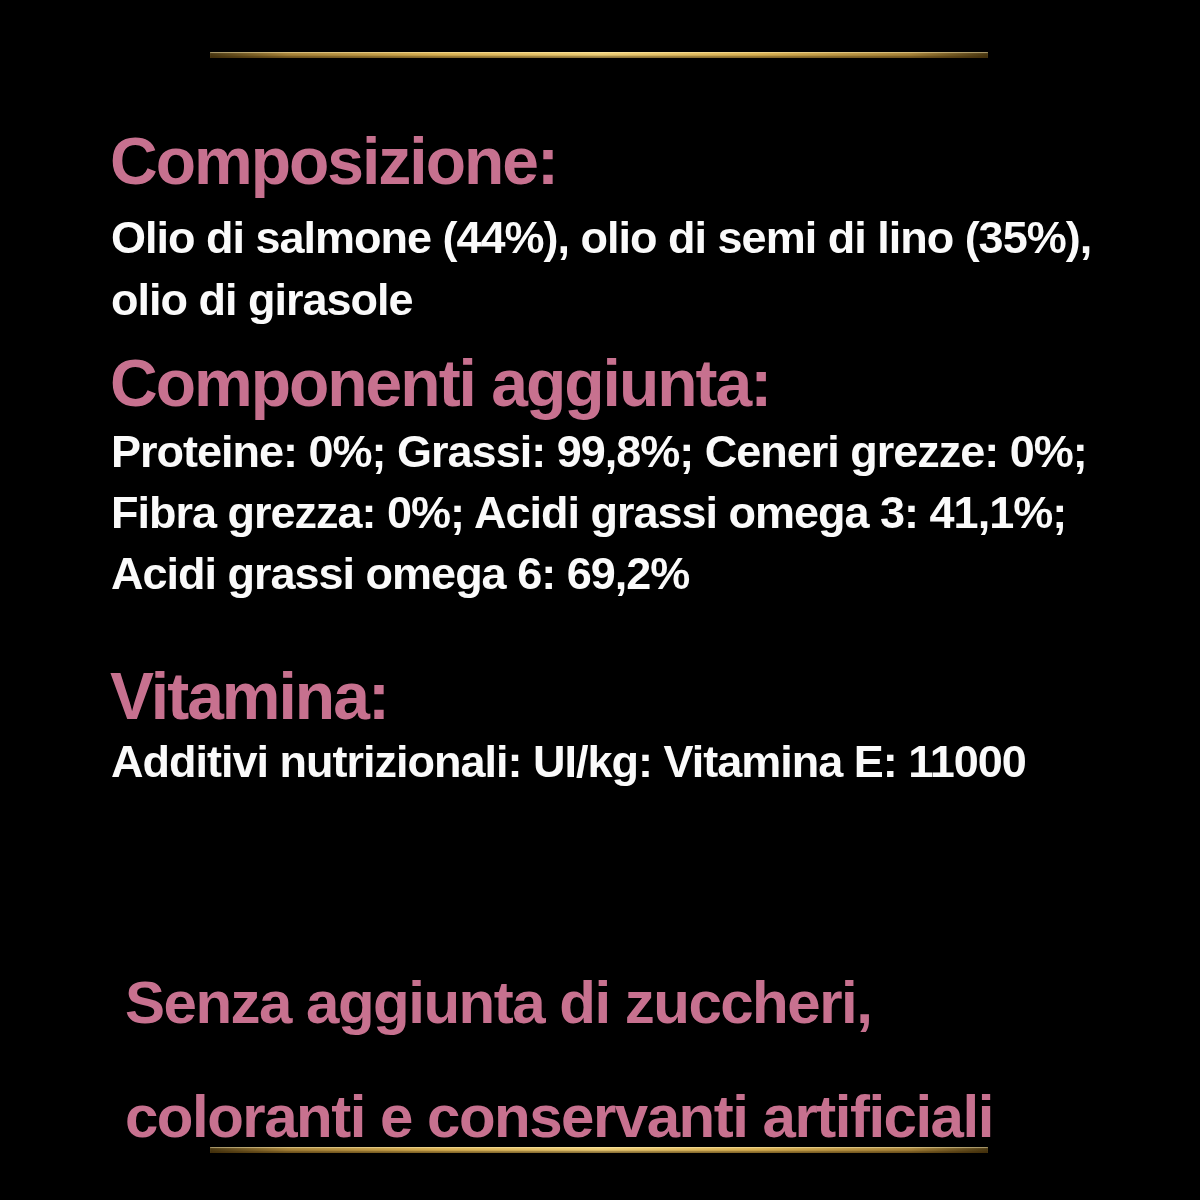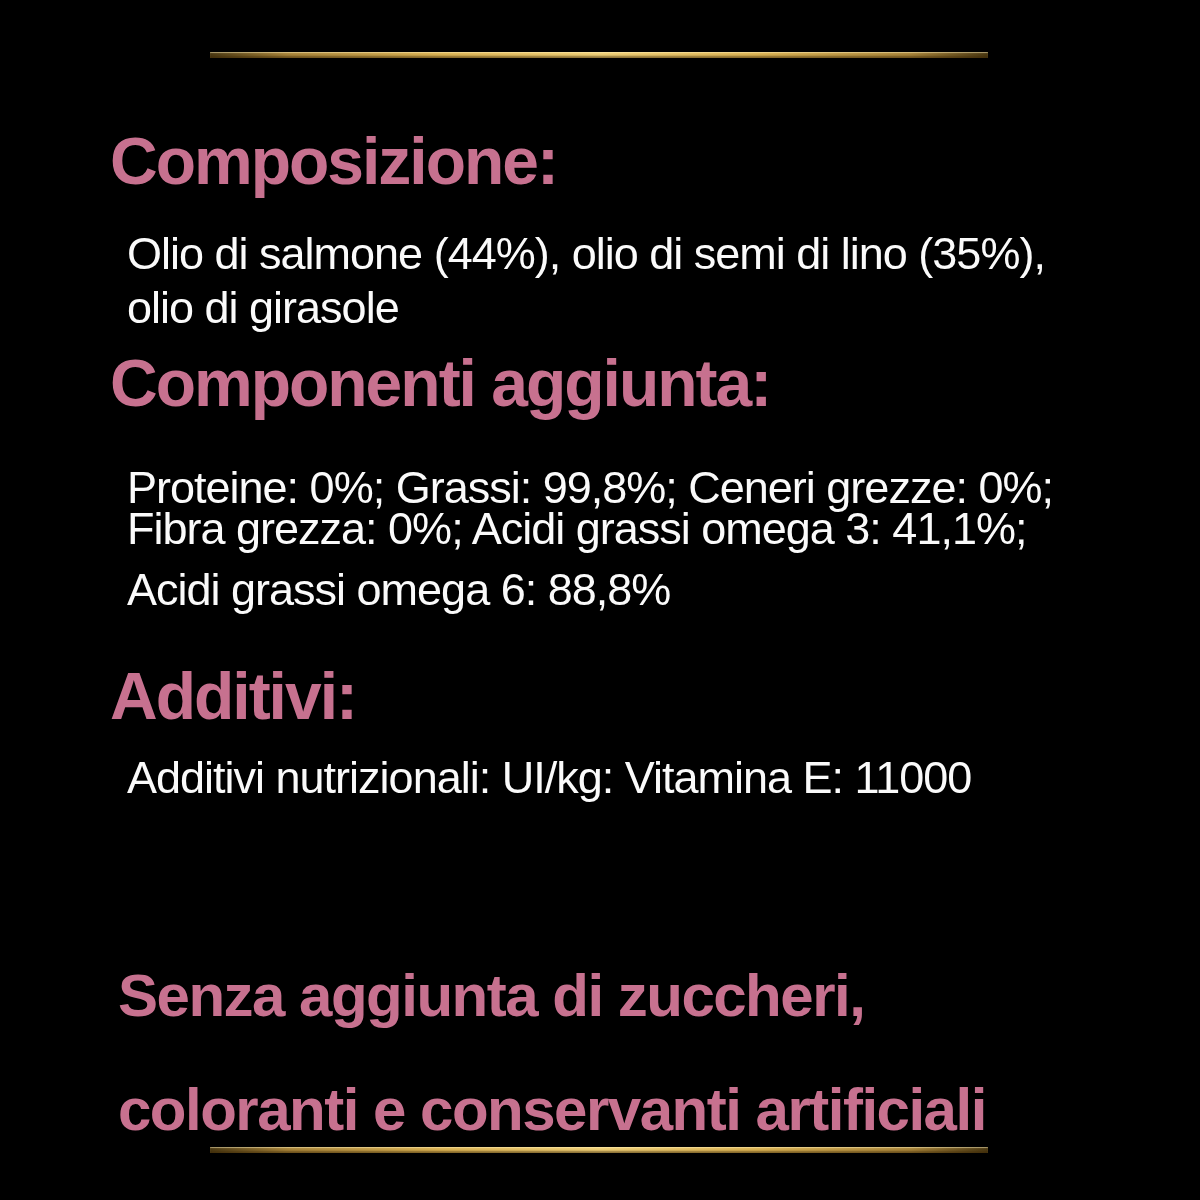--- a/index.html
+++ b/index.html
@@ -40,62 +40,62 @@
     color: var(--accent-pink, #c7718f);
     font-size: 66px;
     font-weight: 700;
     letter-spacing: -2px;
     line-height: 1;
     white-space: nowrap;
   }
   .body-line {
     position: absolute;
     left: 110px;
-    margin: 17px;
+    margin: 1px;
     color: var(--body-text, #fafafa);
     font-size: 45px;
-    font-weight: 400;
+    font-weight: 700;
     letter-spacing: -1px;
     line-height: 1;
     white-space: nowrap;
   }
   .claim-line {
     position: absolute;
     left: 110px;
-    margin: 8px;
+    margin: 15px;
     color: var(--accent-pink, #c7718f);
     font-size: 60px;
     font-weight: 700;
     letter-spacing: -1.5px;
     line-height: 1;
     white-space: nowrap;
   }
 </style>
 </head>
 <body>
 
 <div class="canvas">
 
   <div class="gold-line gold-top"></div>
 
   <section>
     <h2 class="heading" style="top:128px">Composizione:</h2>
     <p class="body-line" style="top:214px">Olio di salmone (44%), olio di semi di lino (35%),</p>
-    <p class="body-line" style="top:268px">olio di girasole</p>
+    <p class="body-line" style="top:276px">olio di girasole</p>
   </section>
 
   <section>
     <h2 class="heading" style="top:350px">Componenti aggiunta:</h2>
-    <p class="body-line" style="top:448px">Proteine: 0%; Grassi: 99,8%; Ceneri grezze: 0%;</p>
+    <p class="body-line" style="top:428px">Proteine: 0%; Grassi: 99,8%; Ceneri grezze: 0%;</p>
     <p class="body-line" style="top:489px">Fibra grezza: 0%; Acidi grassi omega 3: 41,1%;</p>
-    <p class="body-line" style="top:550px">Acidi grassi omega 6: 88,8%</p>
+    <p class="body-line" style="top:550px">Acidi grassi omega 6: 69,2%</p>
   </section>
 
   <section>
-    <h2 class="heading" style="top:663px">Additivi:</h2>
+    <h2 class="heading" style="top:663px">Vitamina:</h2>
     <p class="body-line" style="top:738px">Additivi nutrizionali: UI/kg: Vitamina E: 11000</p>
   </section>
 
   <section>
     <p class="claim-line" style="top:958px">Senza aggiunta di zuccheri,</p>
     <p class="claim-line" style="top:1072px">coloranti e conservanti artificiali</p>
   </section>
 
   <div class="gold-line gold-bottom"></div>
 

